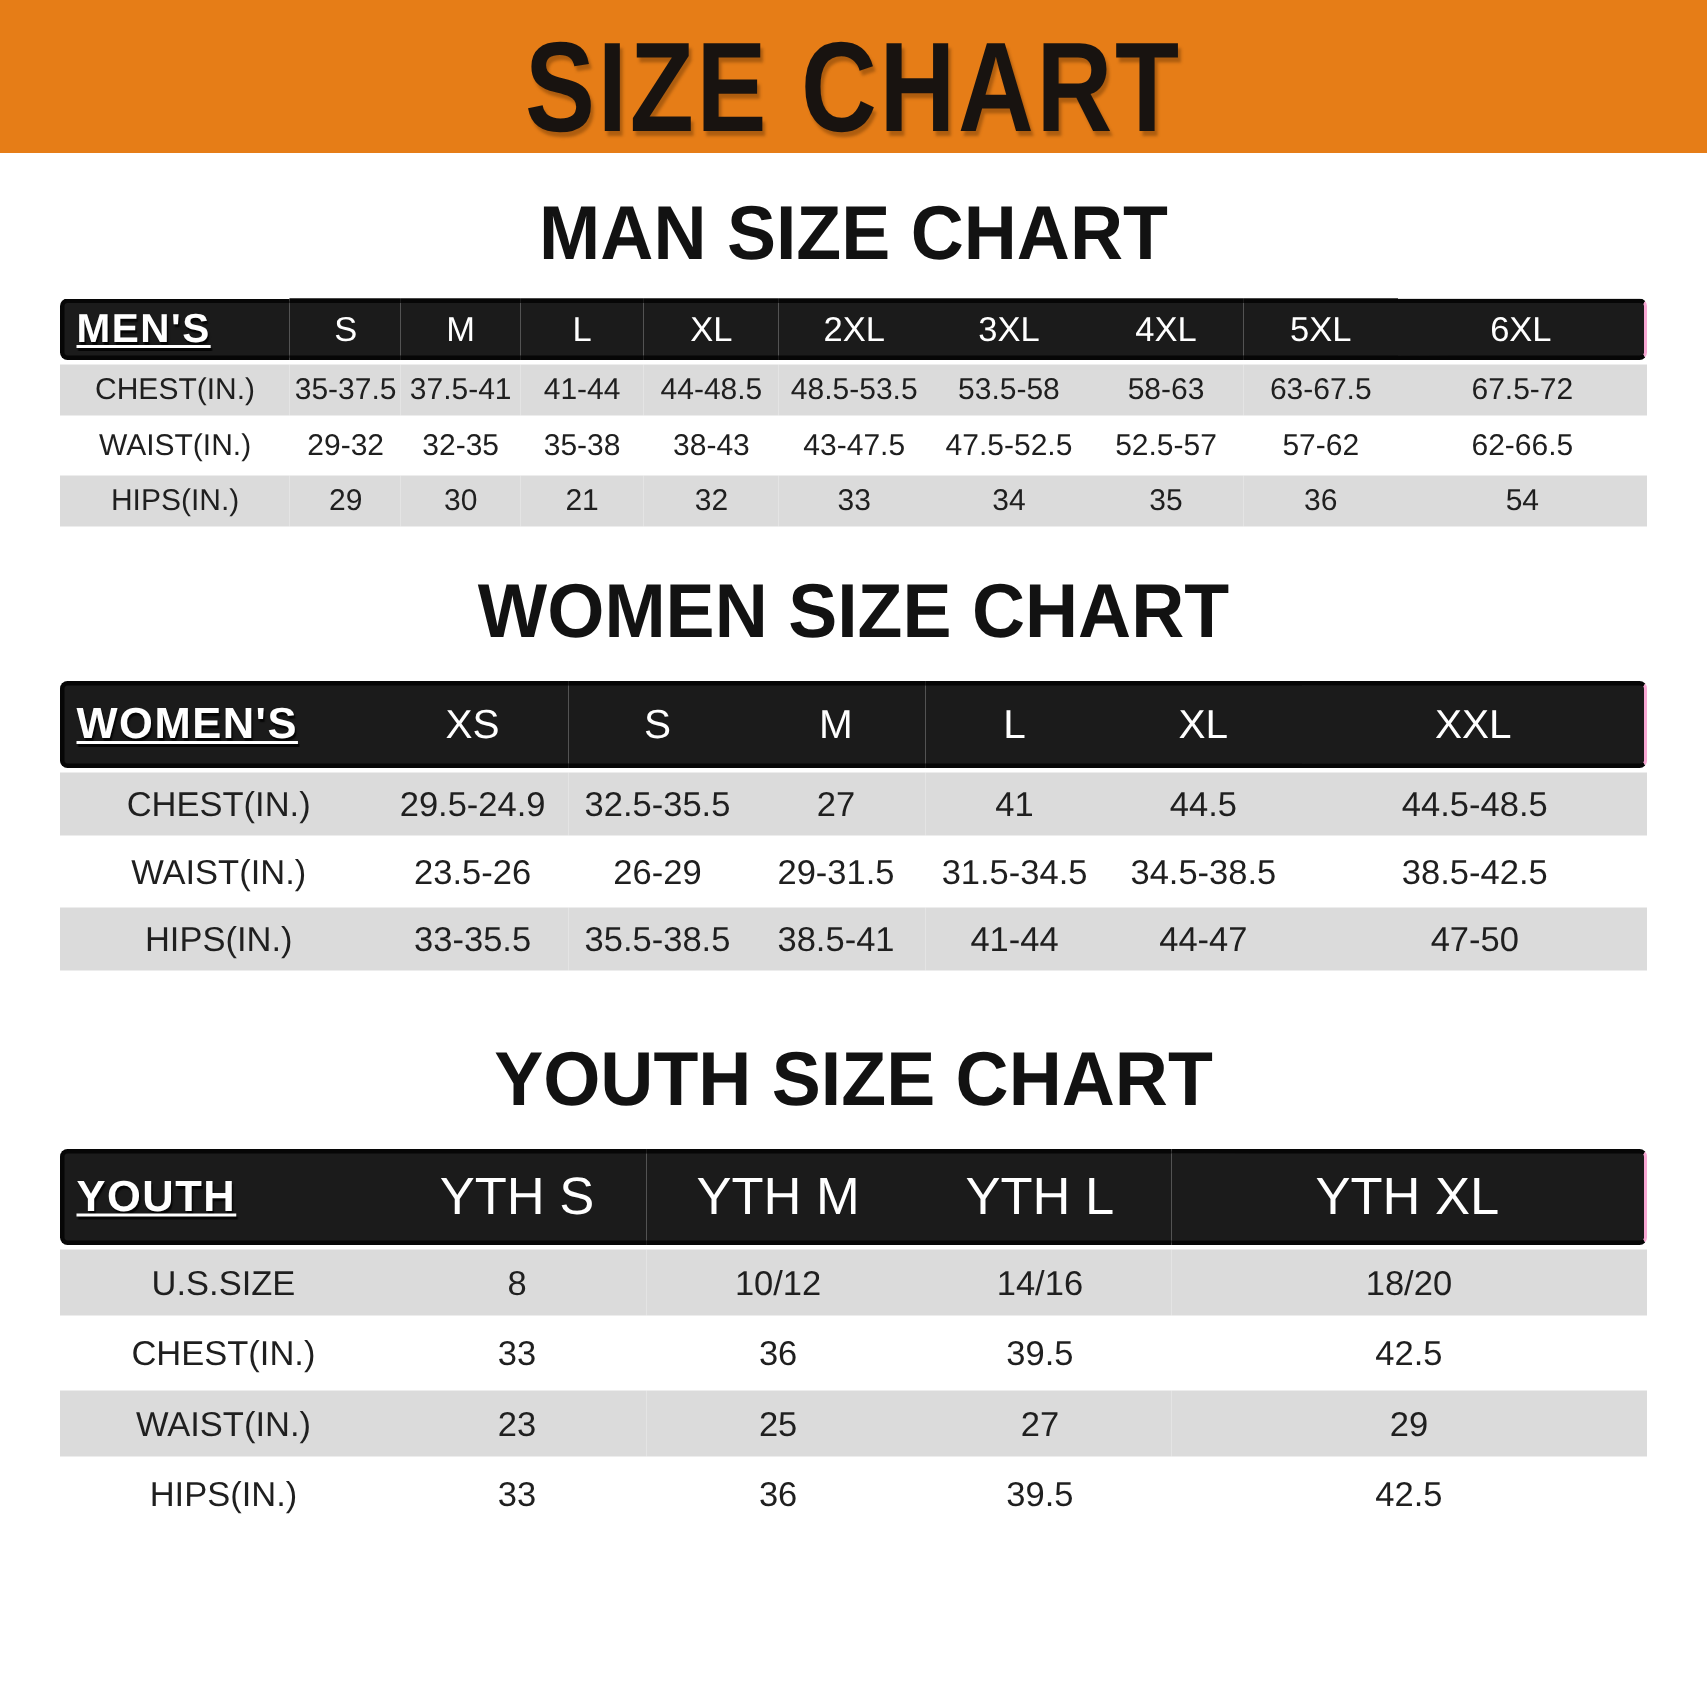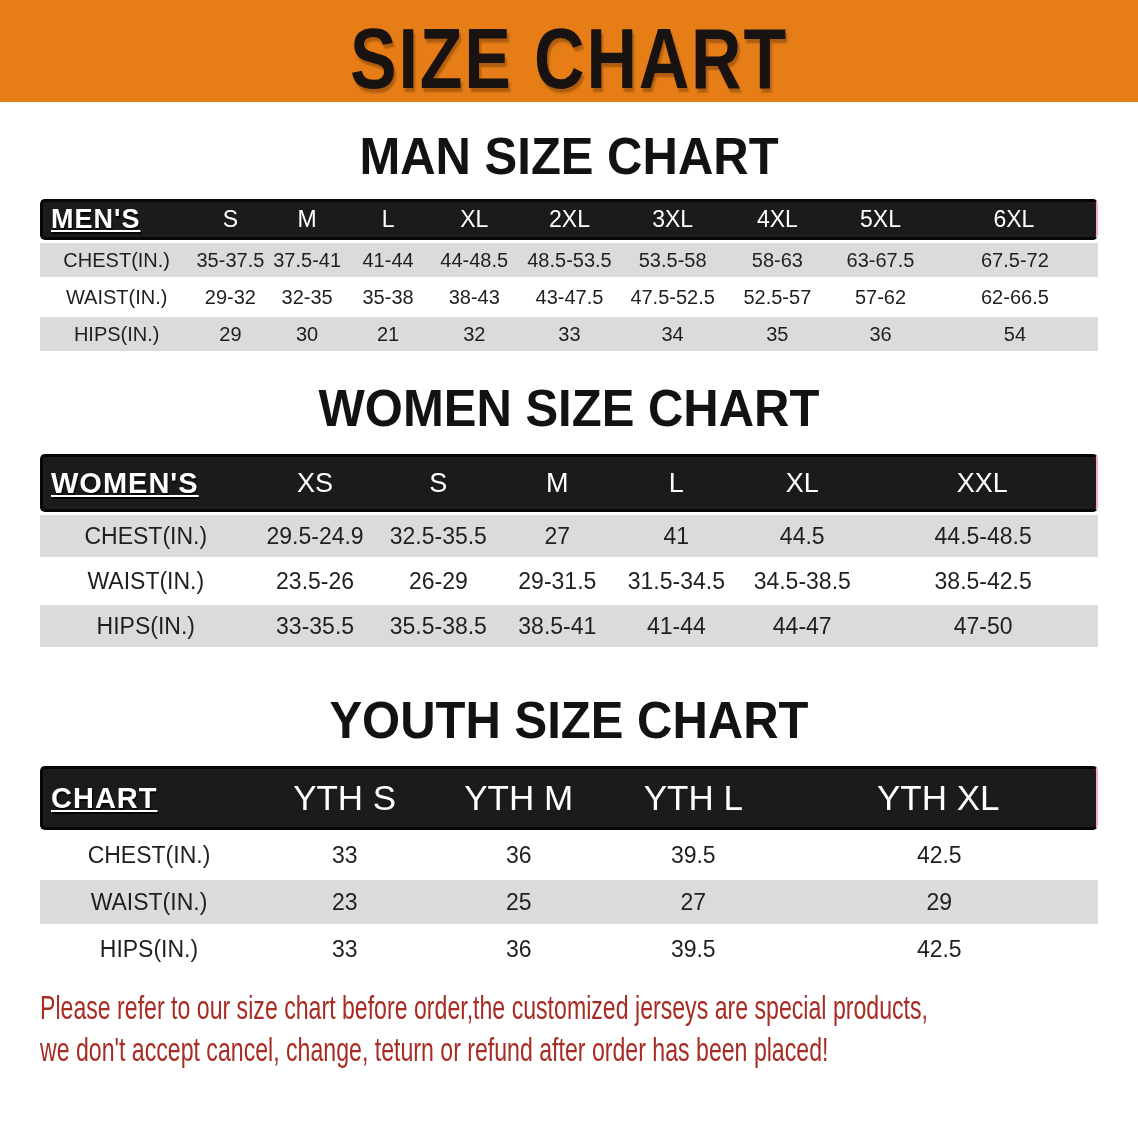--- a/index.html
+++ b/index.html
@@ -245,28 +245,35 @@
     <table class="size-table t-youth">
         <colgroup>
           <col>
           <col>
           <col>
           <col>
           <col>
         </colgroup>
         <thead>
           <tr>
-            <th class="row-head">CHART</th>
+            <th class="row-head">YOUTH</th>
             <th class="col-head">YTH S</th>
             <th class="col-head">YTH M</th>
             <th class="col-head">YTH L</th>
             <th class="col-head">YTH XL</th>
           </tr>
         </thead>
         <tbody>
+          <tr class="band-gray">
+            <td>U.S.SIZE</td>
+            <td>8</td>
+            <td>10/12</td>
+            <td>14/16</td>
+            <td>18/20</td>
+          </tr>
           <tr class="band-white">
             <td>CHEST(IN.)</td>
             <td>33</td>
             <td>36</td>
             <td>39.5</td>
             <td>42.5</td>
           </tr>
           <tr class="band-gray">
             <td>WAIST(IN.)</td>
             <td>23</td>
@@ -278,18 +285,14 @@
             <td>HIPS(IN.)</td>
             <td>33</td>
             <td>36</td>
             <td>39.5</td>
             <td>42.5</td>
           </tr>
         </tbody>
       </table>
   </div>
 
-  <p class="note">
-    <span class="note-line">Please refer to our size chart before order,the customized jerseys are special products,</span>
-    <span class="note-line">we don't accept cancel, change, teturn or refund after order has been placed!</span>
-  </p>
 
 </div>
 
 </body></html>

